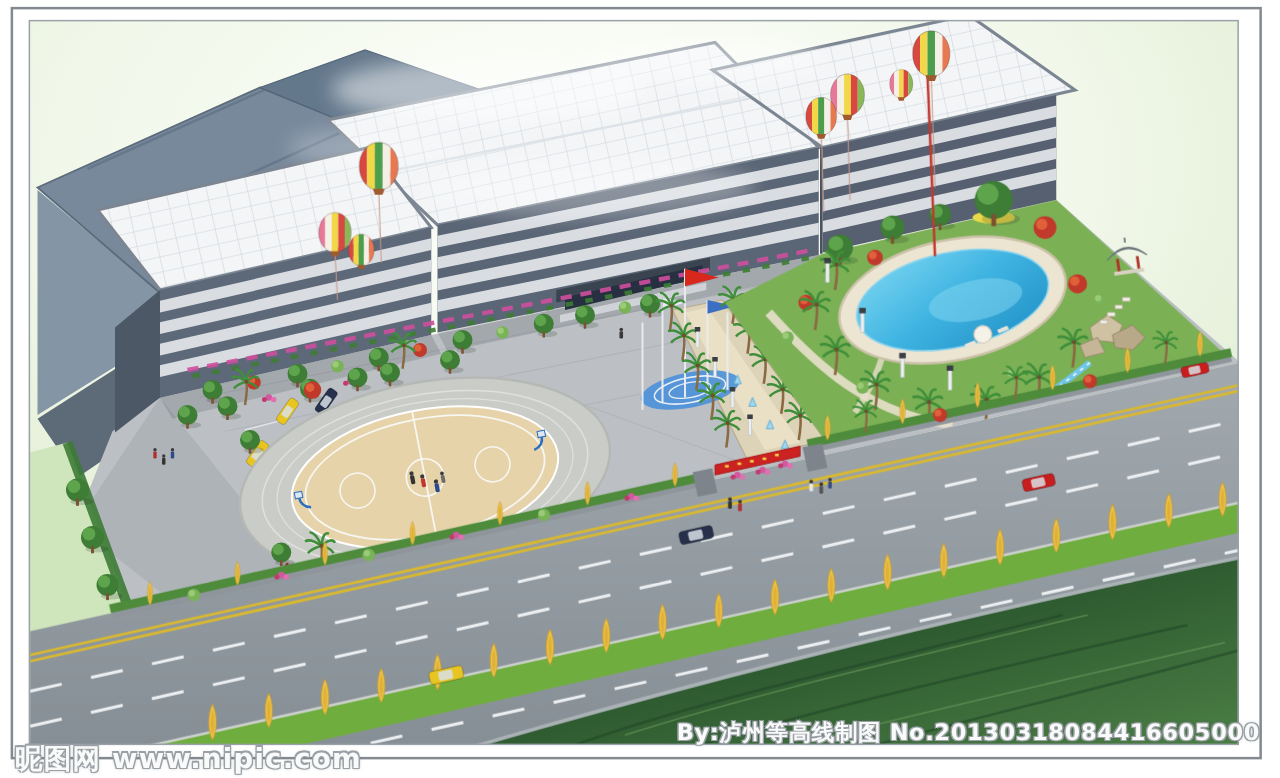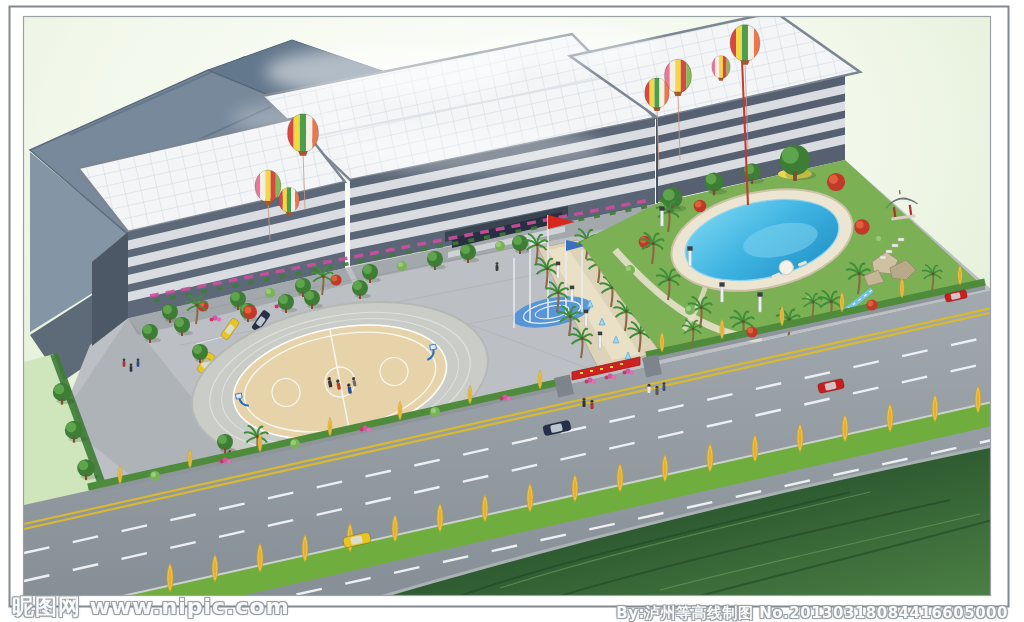--- a/index.html
+++ b/index.html
@@ -3,21 +3,21 @@
 <meta charset="utf-8">
 <style>
   html,body{margin:0;padding:0;background:#ffffff;}
   .page{position:relative;width:1024px;height:622px;background:#ffffff;overflow:hidden;
         font-family:"DejaVu Sans","Liberation Sans",sans-serif;}
   .page svg{position:absolute;left:0;top:0;}
   .wm{position:absolute;color:rgba(255,255,255,.94);font-weight:bold;letter-spacing:1px;
       text-shadow:-1px -1px 0 #9aa0a6,1px -1px 0 #9aa0a6,-1px 1px 0 #9aa0a6,1px 1px 0 #9aa0a6,0 0 3px rgba(110,115,120,.75);
       white-space:nowrap;}
   .wm-left{left:12px;top:592px;font-size:22px;}
-  .wm-right{right:16px;top:604px;font-size:15px;letter-spacing:.5px;}
+  .wm-right{right:16px;top:574px;font-size:18px;letter-spacing:.5px;}
 </style>
 </head>
 <body>
 
 <div class="page">
 <svg width="1024" height="622" viewBox="0 0 1024 622">
 <defs>
   <radialGradient id="bg" cx="45%" cy="20%" r="95%">
     <stop offset="0" stop-color="#fdfffb"></stop>
           <stop offset="0.45" stop-color="#f1f7e9"></stop>

